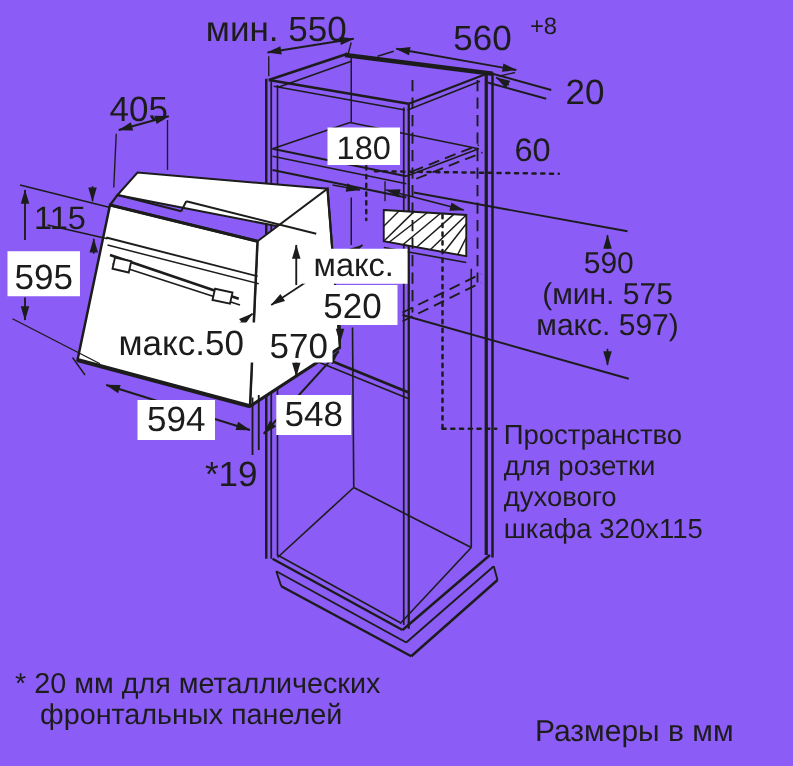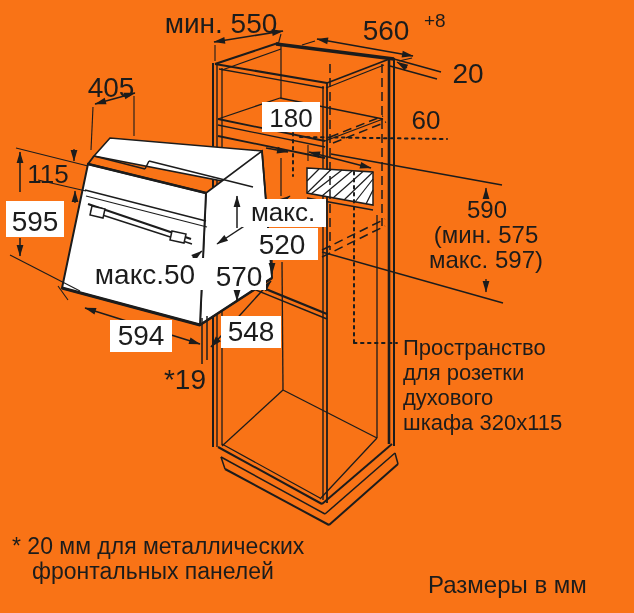--- a/index.html
+++ b/index.html
@@ -1,17 +1,17 @@
 <!DOCTYPE html>
 <html><head>
 <meta charset="utf-8">
 <style>
   html,body{margin:0;padding:0;background:#fff;}
   body{width:634px;height:613px;overflow:hidden;font-family:"Liberation Sans",sans-serif;}
-  #stage{position:relative;width:634px;height:613px;background:#f97316;}
+  #stage{position:relative;width:634px;height:613px;background:#8b5cf6;}
   svg{display:block;}
   text{fill:#1c1c1c;font-family:"Liberation Sans","DejaVu Sans",sans-serif;}
   .ln{stroke:#1c1c1c;fill:none;}
   .whitefill{fill:#ffffff;stroke:#1c1c1c;}
   .bg{fill:#ffffff;stroke:none;}
 </style>
 </head>
 <body>
 
 <div id="stage">

